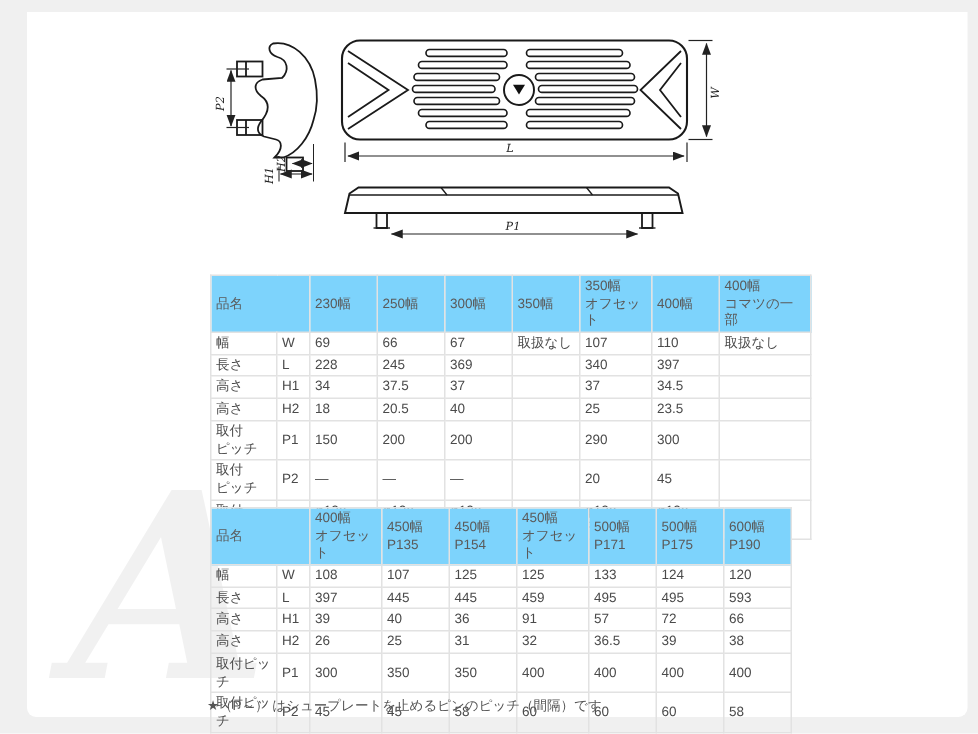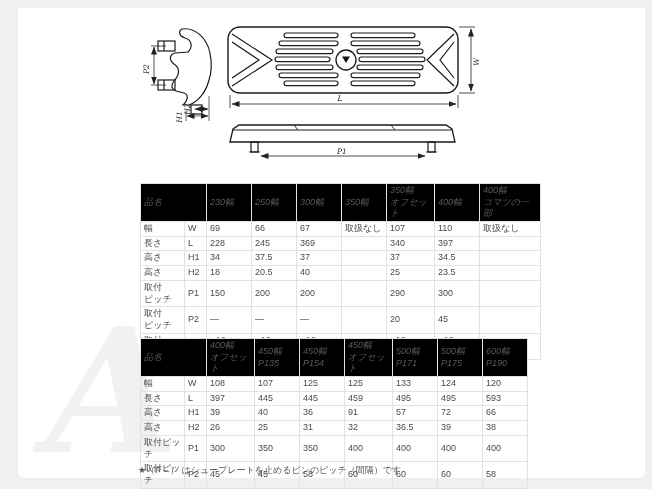--- a/index.html
+++ b/index.html
@@ -5,21 +5,21 @@
   html,body{margin:0;padding:0;}
   body{width:652px;height:489px;background:#f0f0f0;font-family:"Liberation Sans",sans-serif;position:relative;overflow:hidden;}
   .content{position:absolute;left:18px;top:8px;width:627px;height:470px;background:#ffffff;border-radius:0 0 6px 6px;}
   .wm{position:absolute;font-family:"DejaVu Serif",serif;font-style:italic;font-weight:bold;color:rgba(0,0,0,0.055);pointer-events:none;}
   .wm1{left:28px;top:282px;font-size:172px;}
   .wm2{left:392px;top:352px;font-size:92px;letter-spacing:6px;}
   svg.drawing{position:absolute;left:0;top:0;}
   .dim-label{font-family:"DejaVu Serif",serif;font-style:italic;font-size:7.5px;fill:#222;}
   .spec{position:absolute;border-collapse:collapse;table-layout:fixed;}
   .spec th,.spec td{border:1px solid #e2e2e2;font-weight:normal;font-size:9px;color:#4a4a4a;padding:1px 3px;text-align:left;vertical-align:middle;white-space:pre-line;line-height:1.3;}
-  .spec thead th{background:#000000;color:#5a5a5a;font-style:italic;}
+  .spec thead th{background:#7dd3fc;color:#5a5a5a;}
   #t1{left:122px;top:175px;}
   #t2{left:122px;top:330px;}
   .footnote{position:absolute;left:120px;top:456px;font-size:9px;color:#555;}
 </style>
 </head>
 <body>
 
 <div class="content">
 
   <span class="wm wm1">A</span>

